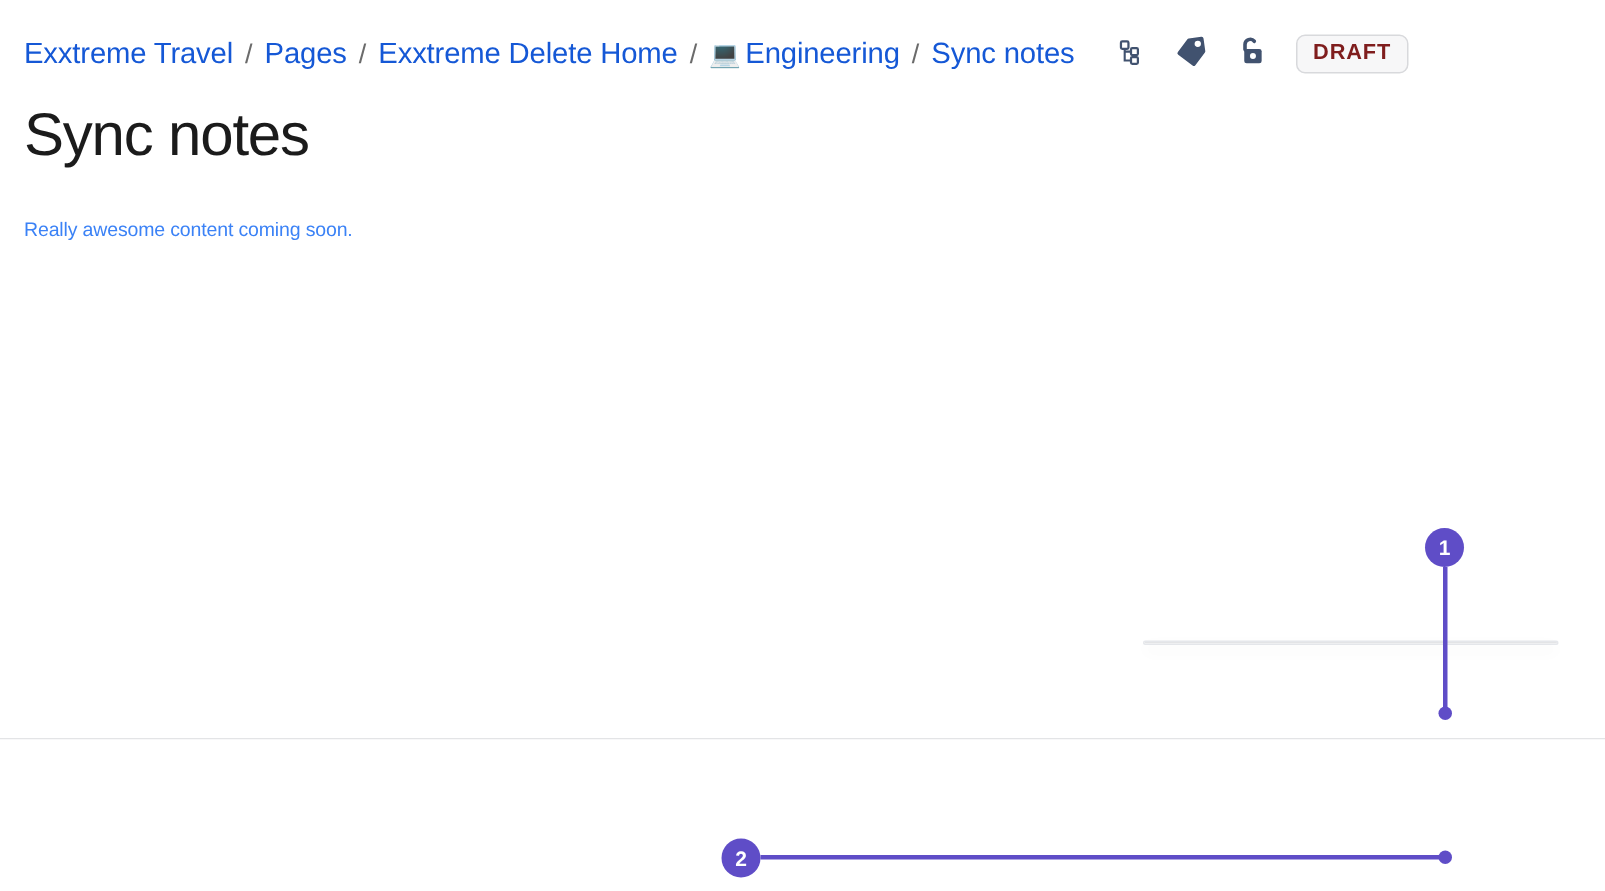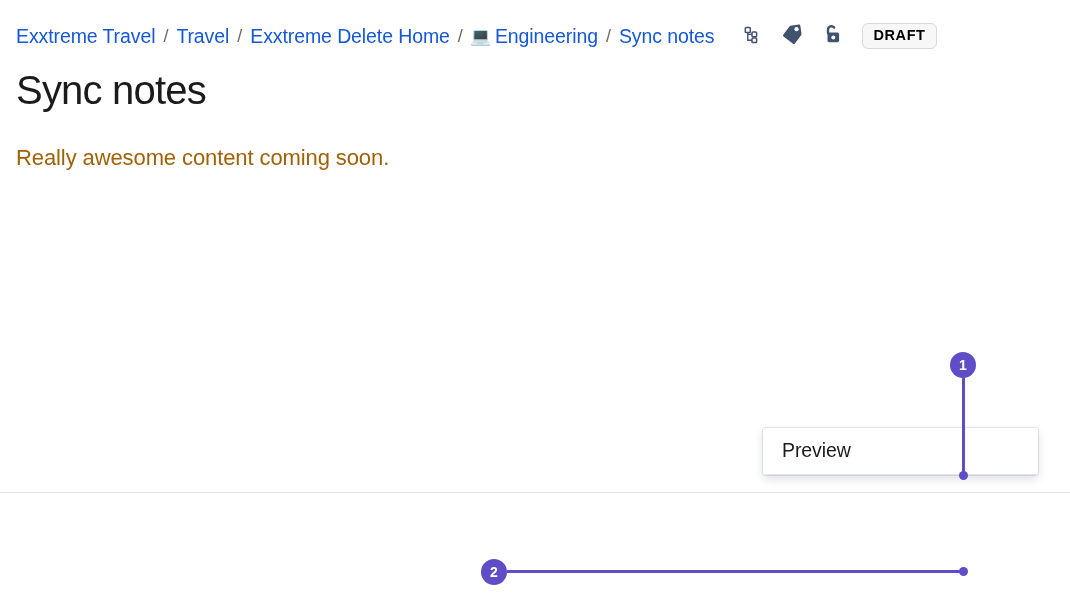--- a/index.html
+++ b/index.html
@@ -69,21 +69,21 @@
     cursor: pointer;
     border-radius: 3px;
   }
   .bc-icon-btn.wide { width: 40px; }
 
   .draft-badge {
     margin-left: 10px;
     border: 1px solid #d8d9dc;
     border-radius: 6px;
     background: #f7f7f8;
-    color: #000000;
+    color: #7f1d1d;
     font-size: 14.5px;
     font-weight: bold;
     letter-spacing: 0.6px;
     padding: 4px 10px 5px 10px;
     line-height: 1;
     white-space: nowrap;
   }
 
   
   .page-title {
@@ -95,22 +95,22 @@
     font-weight: normal;
     letter-spacing: -0.8px;
     color: #1b1b1b;
     line-height: 1.2;
   }
   .page-body {
     position: absolute;
     left: 16px;
     top: 145px;
     margin: 0;
-    font-size: 22px;
-    color: #a16207;
+    font-size: 13px;
+    color: #3b82f6;
     letter-spacing: -0.1px;
   }
 
   
   .footer-rule {
     position: absolute;
     left: 0;
     top: 492px;
     width: 1070px;
     height: 1px;
@@ -189,21 +189,21 @@
   #annot2-dot   { left: 959px; top: 567px; }
 </style>
 </head>
 <body>
 
 <div class="breadcrumb-bar">
 
   <a class="crumb" href="#">Exxtreme Travel</a>
   <span class="crumb-sep">/</span>
 
-  <a class="crumb" href="#">Travel</a>
+  <a class="crumb" href="#">Pages</a>
   <span class="crumb-sep">/</span>
 
   <a class="crumb" href="#">Exxtreme Delete Home</a>
   <span class="crumb-sep">/</span>
 
   <a class="crumb crumb-with-emoji" href="#">
     <span class="crumb-emoji">💻</span>
     <span>Engineering</span>
   </a>
   <span class="crumb-sep">/</span>
@@ -250,21 +250,20 @@
 
 <h1 class="page-title">Sync notes</h1>
 <p class="page-body">Really awesome content coming soon.</p>
 
 <div class="footer-rule"></div>
 <div class="footer-bar">
   
 </div>
 
 <div class="dropdown">
-  <div class="dropdown-item">Preview</div>
   <div class="dropdown-sep"></div>
 </div>
 
 <div class="annot-line" id="annot1-line"></div>
 <div class="annot-endpoint" id="annot1-dot"></div>
 <div class="annot-badge" id="annot1-badge">1</div>
 
 <div class="annot-line" id="annot2-line"></div>
 <div class="annot-endpoint" id="annot2-dot"></div>
 <div class="annot-badge" id="annot2-badge">2</div>

